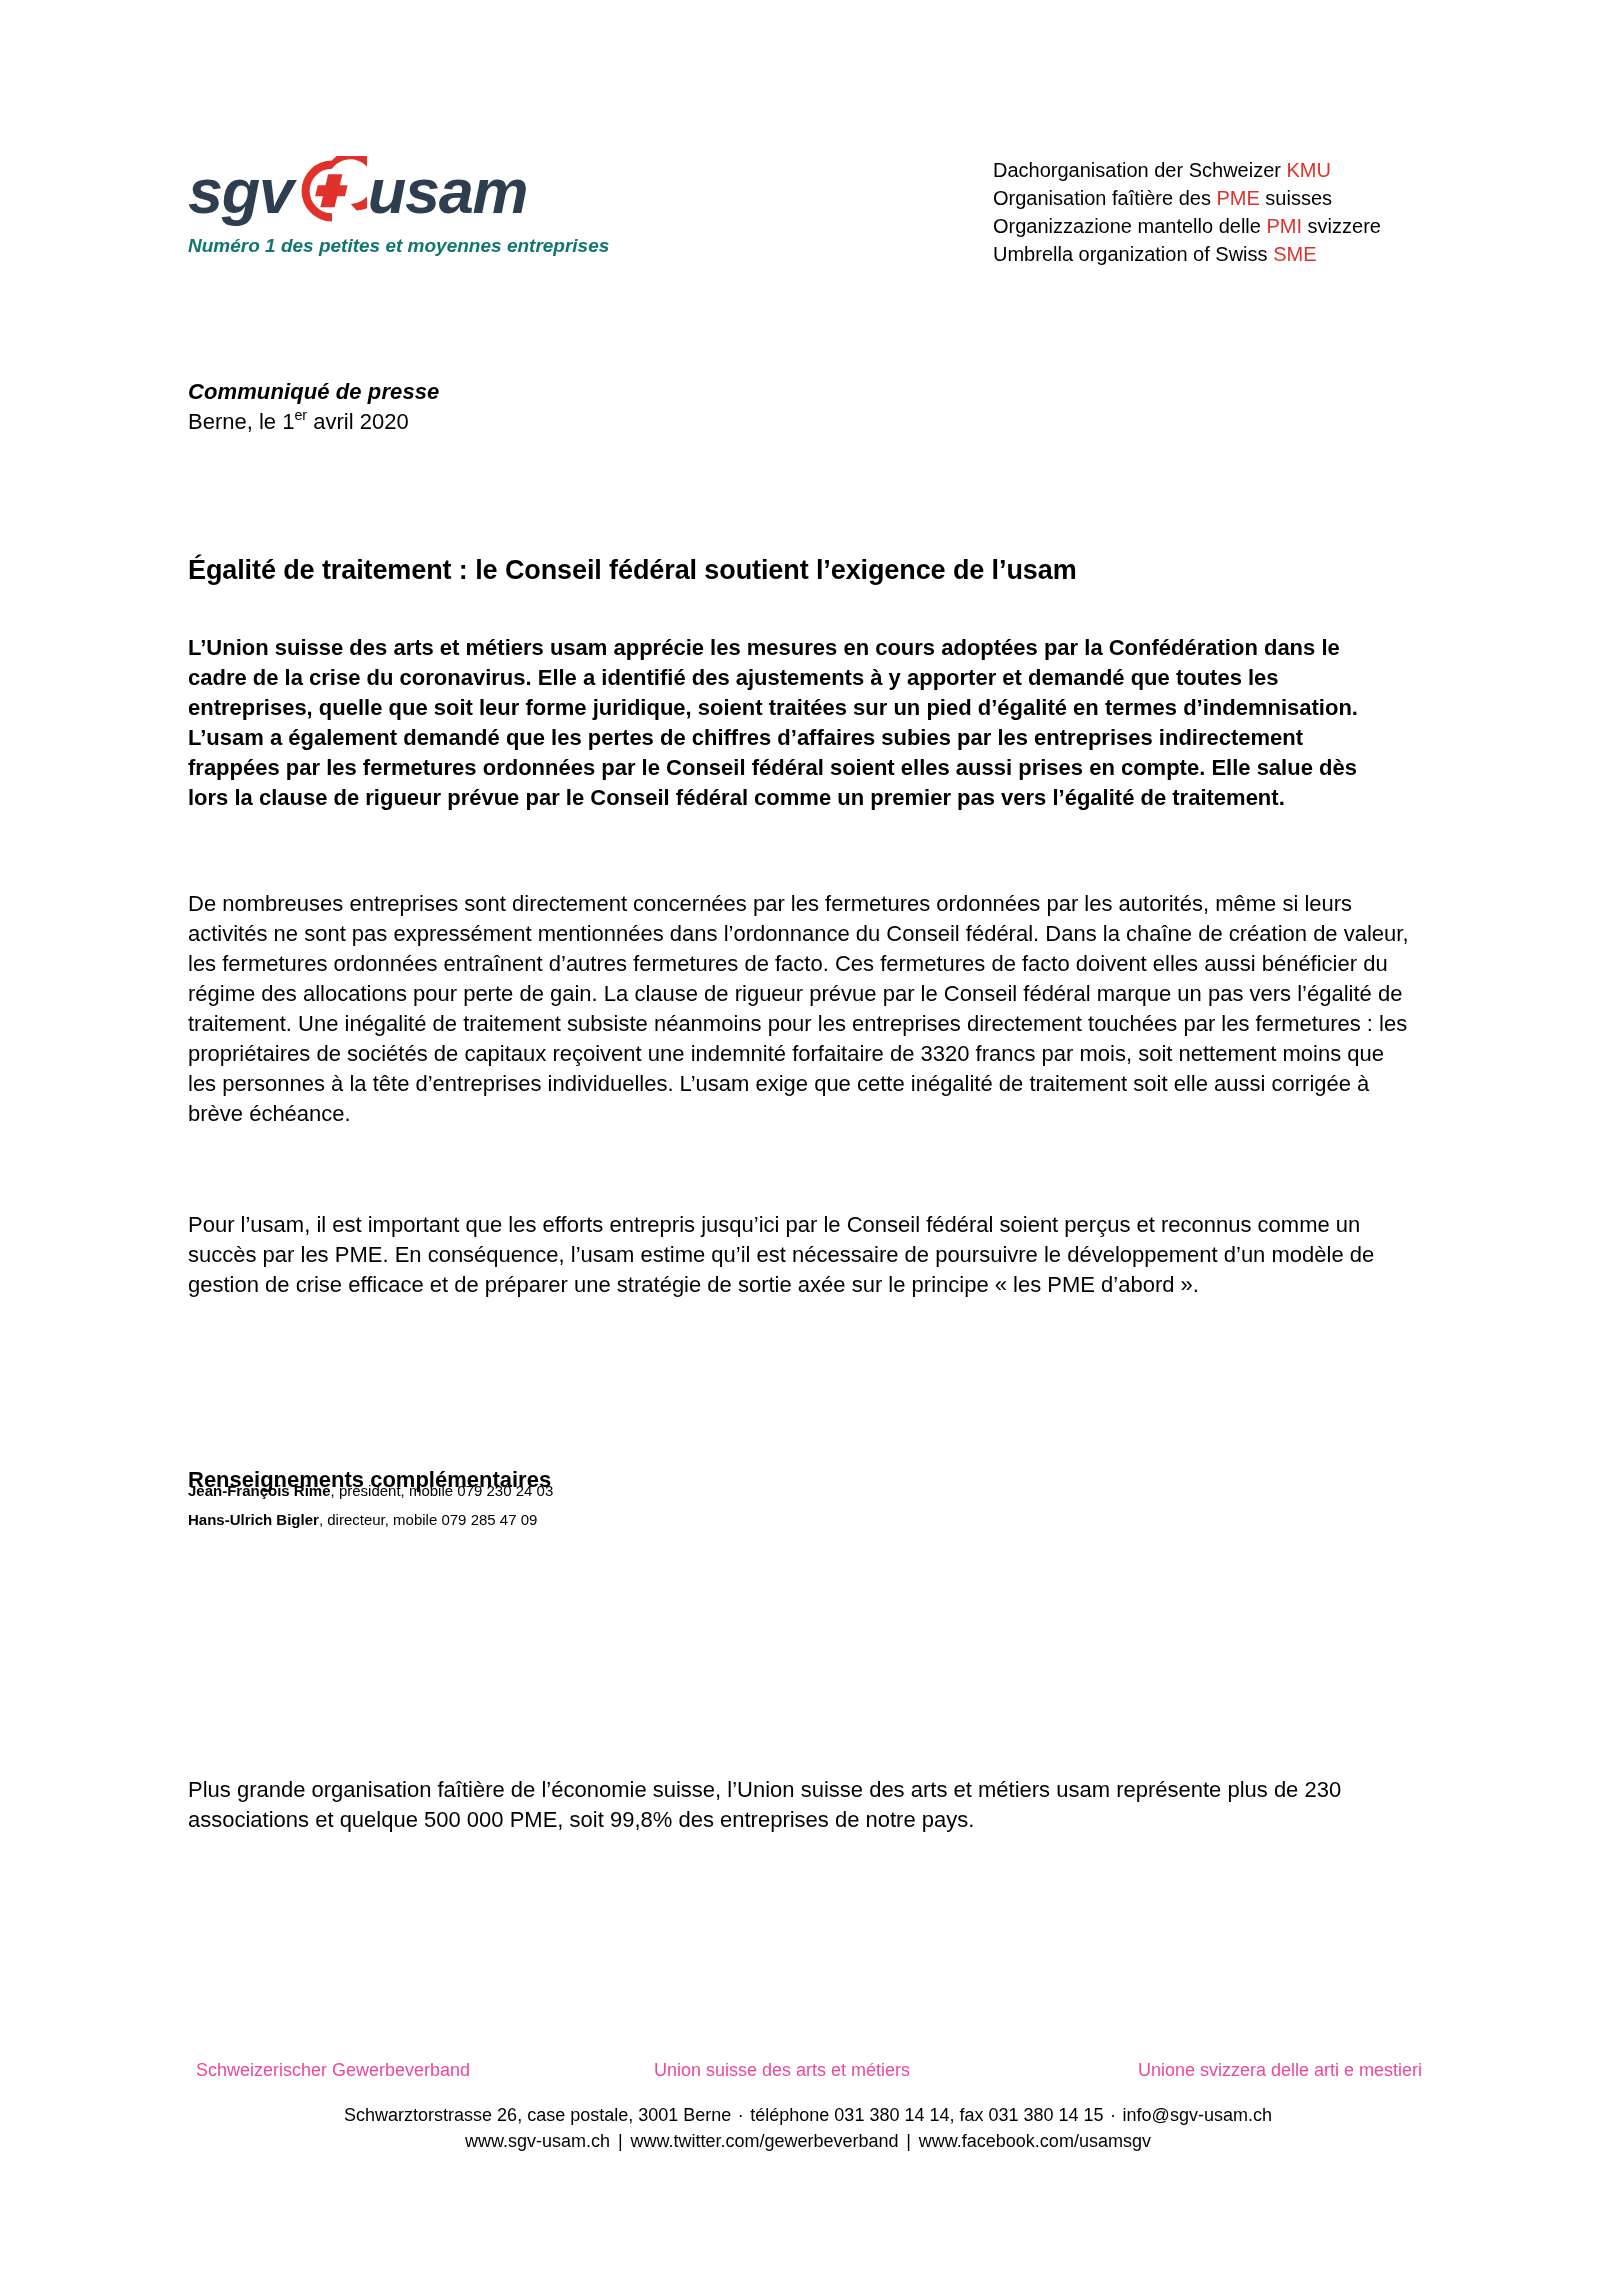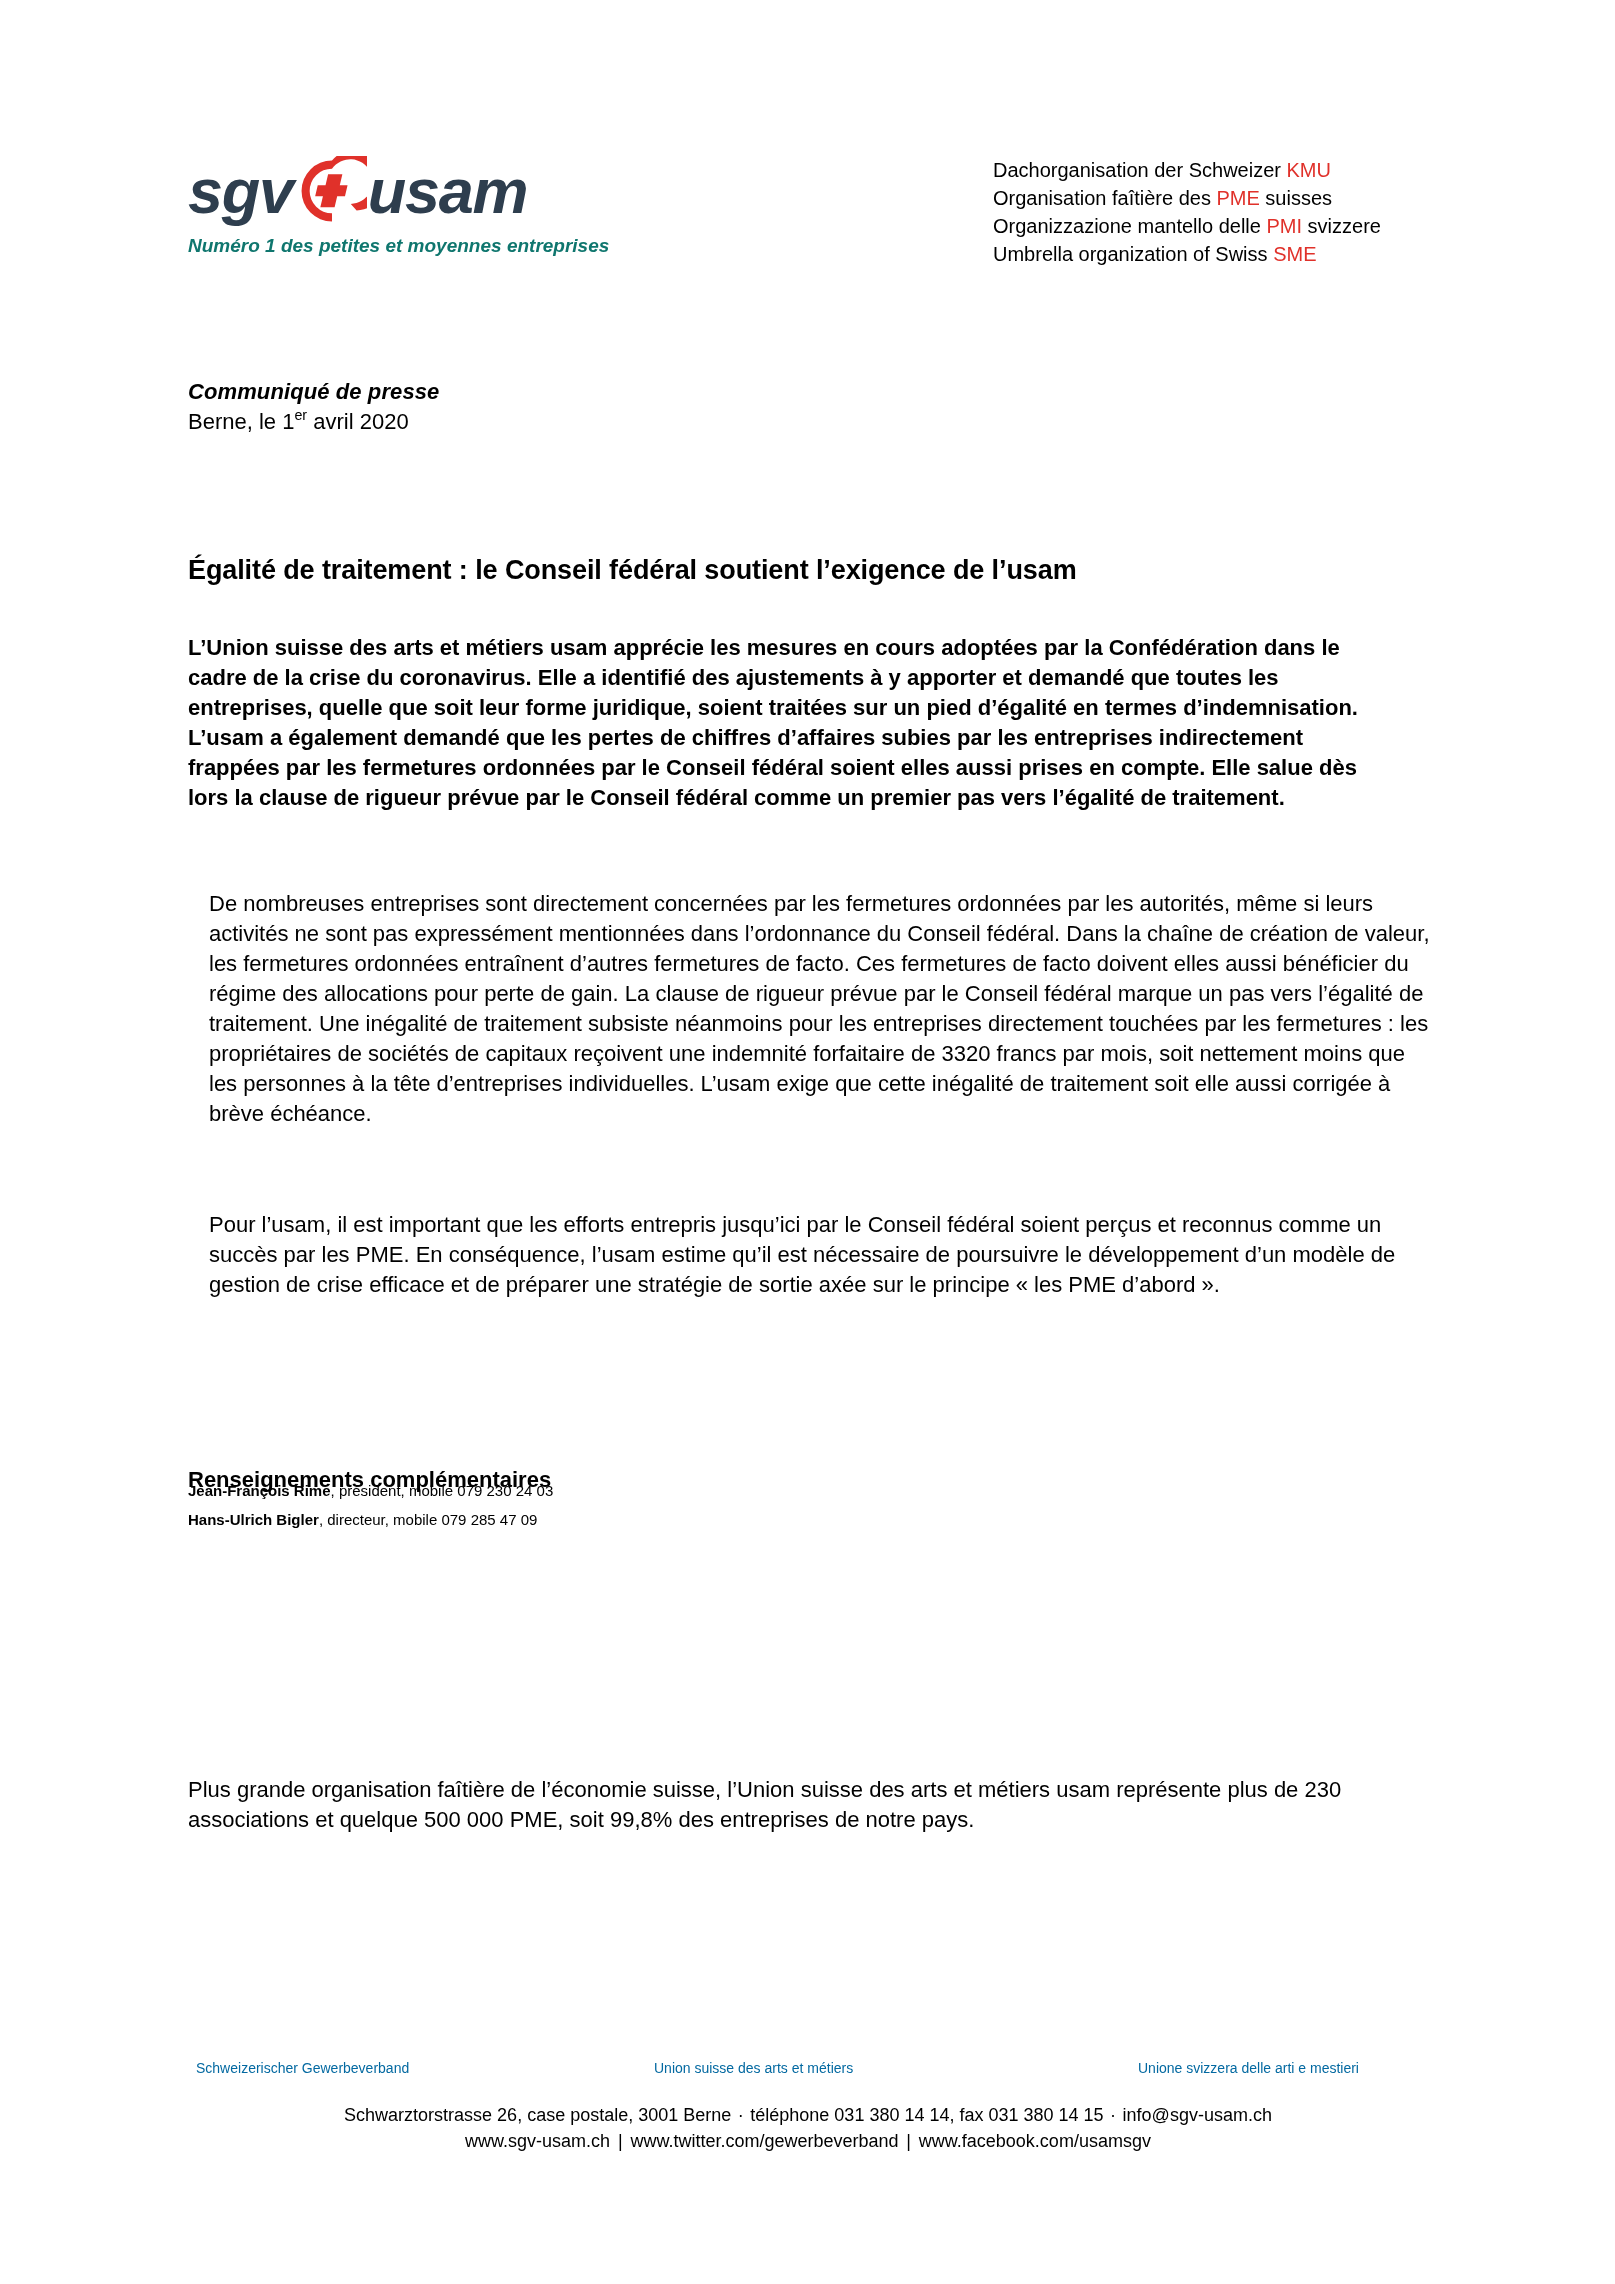--- a/index.html
+++ b/index.html
@@ -130,21 +130,20 @@
     line-height: 30px;
     text-align: left;
   }
 
   .para {
     position: absolute;
     left: 0;
     width: 1223px;
     font-size: 22px;
     line-height: 30px;
-    margin-left: 21px;
   }
   .para-1 { top: 867px; }
   .para-2 { top: 1188px; }
 
   .contact-head {
     position: absolute;
     left: 0;
     top: 1465px;
     font-size: 22px;
     font-weight: bold;
@@ -174,22 +173,22 @@
     left: 0;
     top: 2060px;
     width: 1616px;
   }
   .footer-names {
     position: relative;
     height: 33px;
   }
   .footer-name {
     position: absolute;
-    font-size: 14px;
-    color: #0369a1;
+    font-size: 18px;
+    color: #ec4899;
     white-space: nowrap;
   }
   .fn-de { left: 196px; }
   .fn-fr { left: 654px; }
   .fn-it { left: 1138px; }
 
   .footer-address {
     margin-top: 9px;
     text-align: center;
     font-size: 18px;

